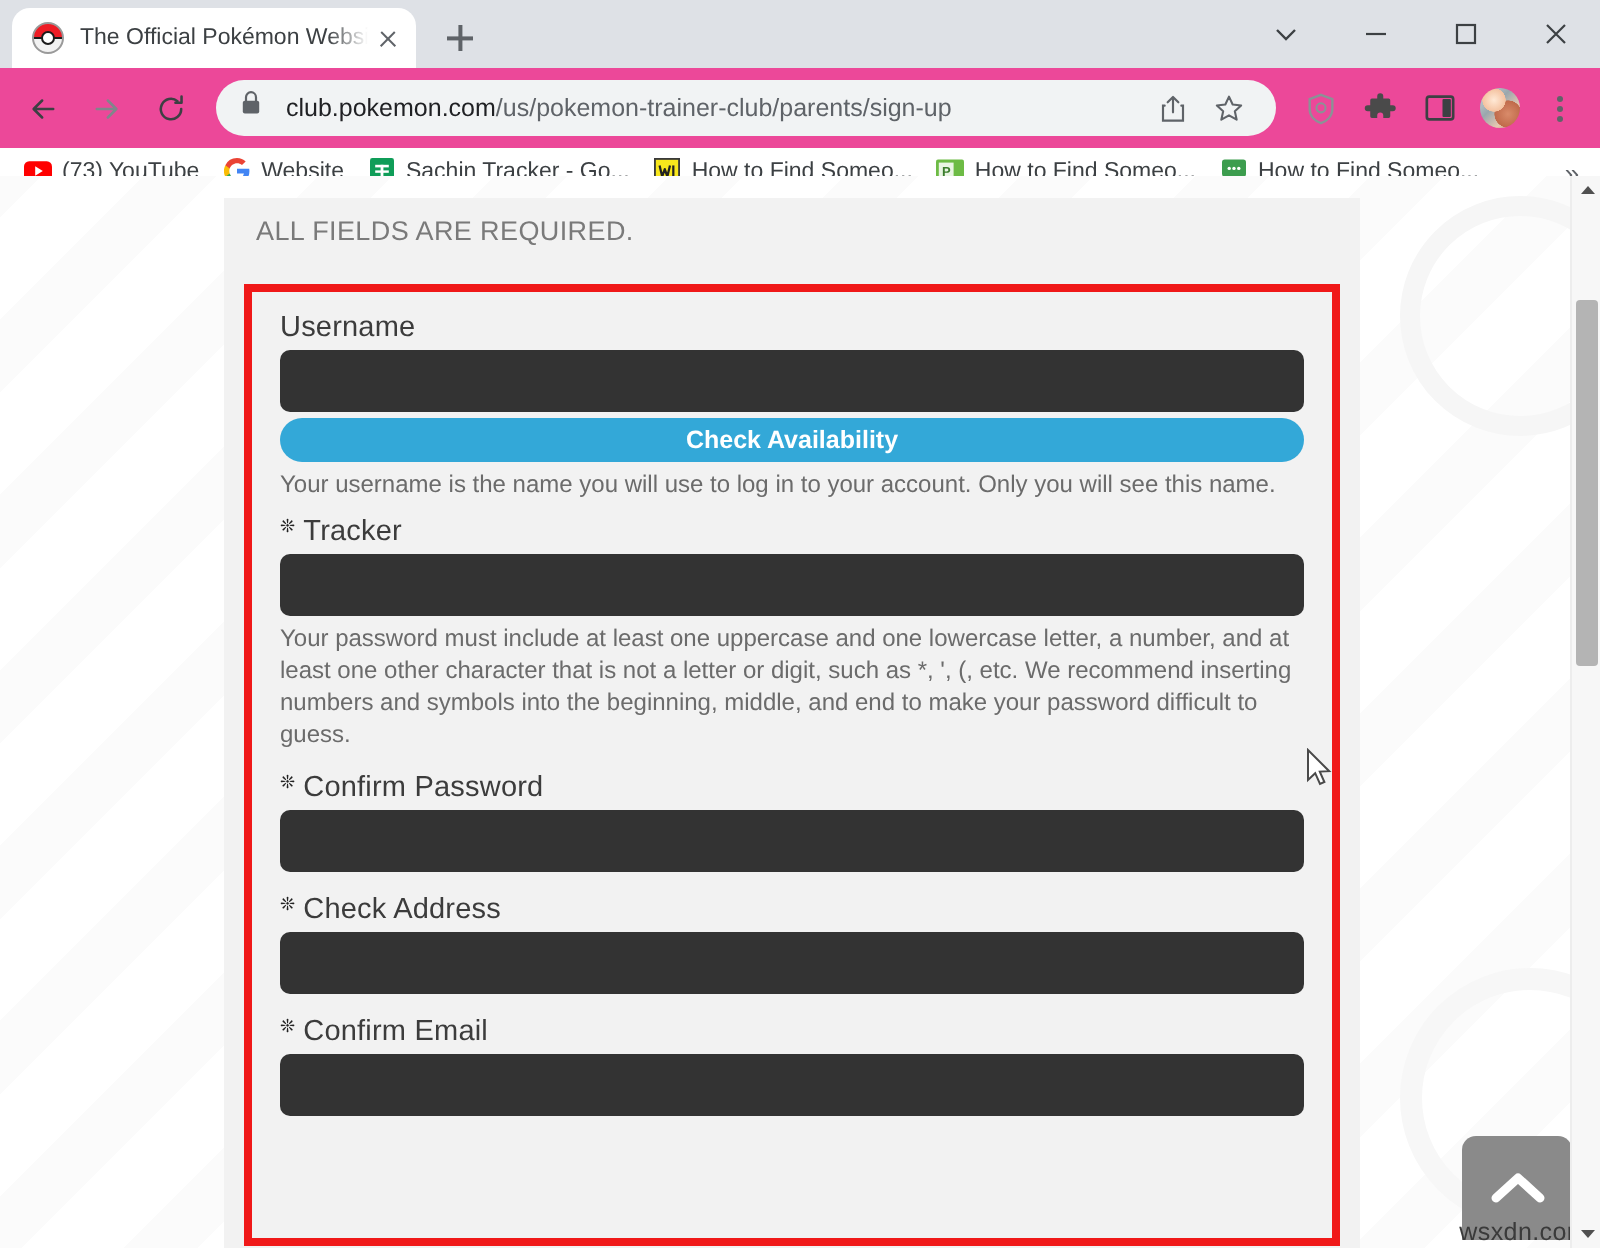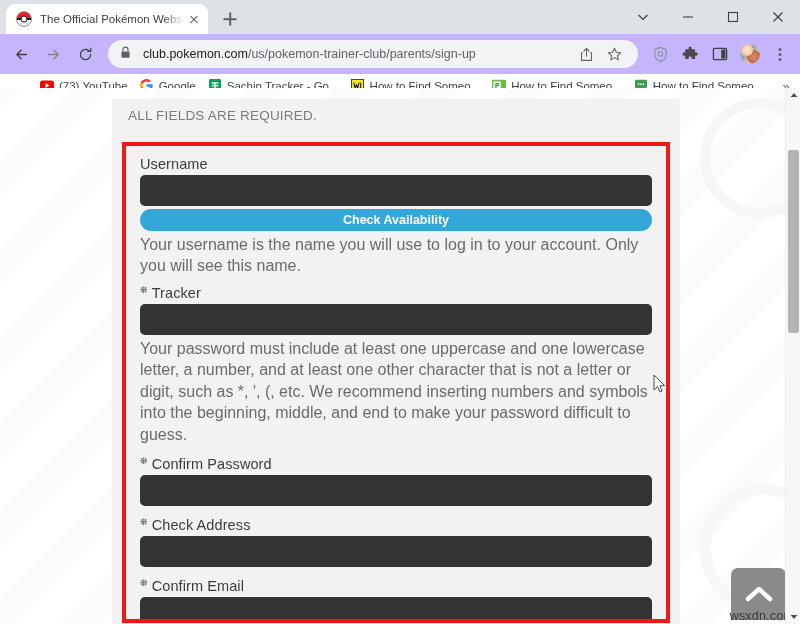--- a/index.html
+++ b/index.html
@@ -85,21 +85,21 @@
 
   .wincontrols {
     position: absolute; right: 0; top: 0;
     height: 34px; display: flex; align-items: center;
   }
   .wc { width: 45px; height: 32px; display: flex; align-items: center; justify-content: center; }
   .wc svg { display: block; }
 
   .toolbar {
     height: 40px;
-    background: #c4b5fd;
+    background: #ec4899;
     display: flex; align-items: center;
     padding: 0 6px;
     gap: 2px;
   }
   .navbtn {
     width: 30px; height: 30px;
     display: flex; align-items: center; justify-content: center;
     border-radius: 50%;
   }
   .omnibox {
@@ -136,21 +136,20 @@
   .kebab span:nth-child(3) { top: 18px; }
 
   .bookmarks {
     height: 24px;
     background: #ffffff;
     display: flex; align-items: center;
     padding: 0 8px;
     gap: 2px;
     border-bottom: 1px solid #dadce0;
     position: relative;
-    margin-left: 28px;
   }
   .bm {
     display: flex; align-items: center;
     gap: 5px;
     padding: 2px 6px 2px 4px;
     border-radius: 4px;
     font-size: 11.5px; color: #3c4043;
     white-space: nowrap;
   }
   .bm-ico { width: 14px; height: 14px; flex: 0 0 14px; display:flex; align-items:center; justify-content:center; }
@@ -244,21 +243,21 @@
     background: #33a8d8;
     border-radius: 11px;
     margin-top: 3px;
     display: flex; align-items: center; justify-content: center;
     color: #ffffff;
     font-size: 12.5px;
     font-weight: bold;
     width: 100%;
   }
   .help-text {
-    font-size: 16px;
+    font-size: 12px;
     color: #6b6b6b;
     line-height: 1.34;
     margin-top: 3px;
   }
   .fg { margin-bottom: 11px; }
   .fg-tight { margin-bottom: 8px; }
 
   
   .scrolltop {
     position: absolute;
@@ -427,21 +426,21 @@
 
     <div class="bm">
       <span class="bm-ico">
         <svg width="13" height="13" viewBox="0 0 18 18">
           <path d="M17.6 9.2c0-.6-.05-1.2-.16-1.8H9v3.4h4.84a4.14 4.14 0 0 1-1.8 2.7v2.26h2.9c1.7-1.56 2.66-3.87 2.66-6.56z" fill="#4285f4"></path>
           <path d="M9 18c2.43 0 4.47-.8 5.96-2.18l-2.9-2.25c-.81.54-1.84.86-3.06.86-2.35 0-4.34-1.58-5.05-3.71H.94v2.33A9 9 0 0 0 9 18z" fill="#34a853"></path>
           <path d="M3.95 10.72a5.41 5.41 0 0 1 0-3.44V4.95H.94a9 9 0 0 0 0 8.1l3.01-2.33z" fill="#fbbc05"></path>
           <path d="M9 3.58c1.32 0 2.5.46 3.44 1.35l2.57-2.57C13.46.9 11.43 0 9 0A9 9 0 0 0 .94 4.95l3.01 2.33C4.66 5.15 6.65 3.58 9 3.58z" fill="#ea4335"></path>
         </svg>
       </span>
-      <span>Google</span>
+      <span>Website</span>
     </div>
 
     <div class="bm">
       <span class="bm-ico">
         <svg width="12" height="14" viewBox="0 0 12 14">
             <rect x="0" y="0" width="12" height="14" rx="1.2" fill="#0f9d58"></rect>
             <rect x="2.6" y="3.4" width="6.8" height="1.3" fill="#fff"></rect>
             <rect x="5.3" y="3.4" width="1.4" height="7" fill="#fff"></rect>
             <rect x="2.6" y="6.2" width="6.8" height="1.2" fill="#fff"></rect>
             <rect x="2.6" y="9" width="6.8" height="1.2" fill="#fff"></rect>

